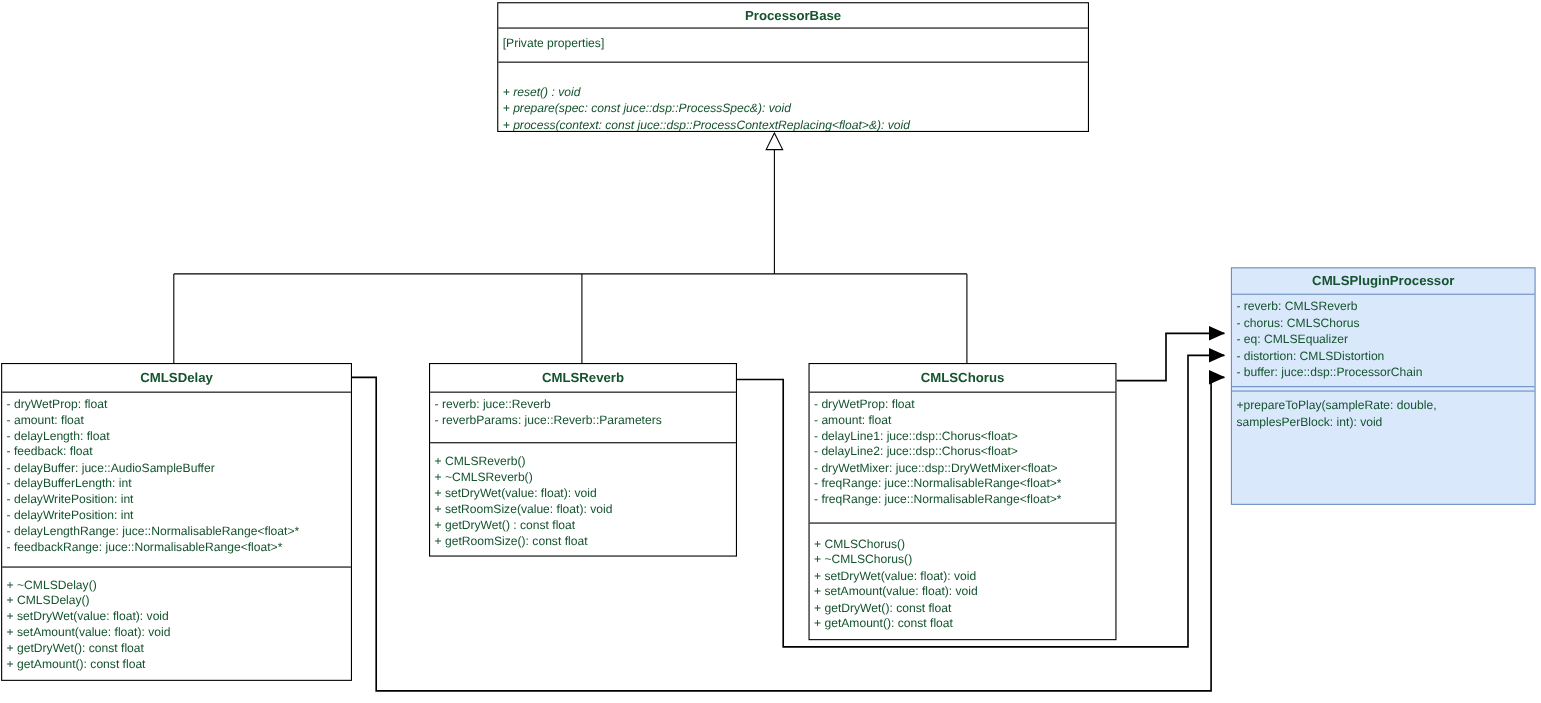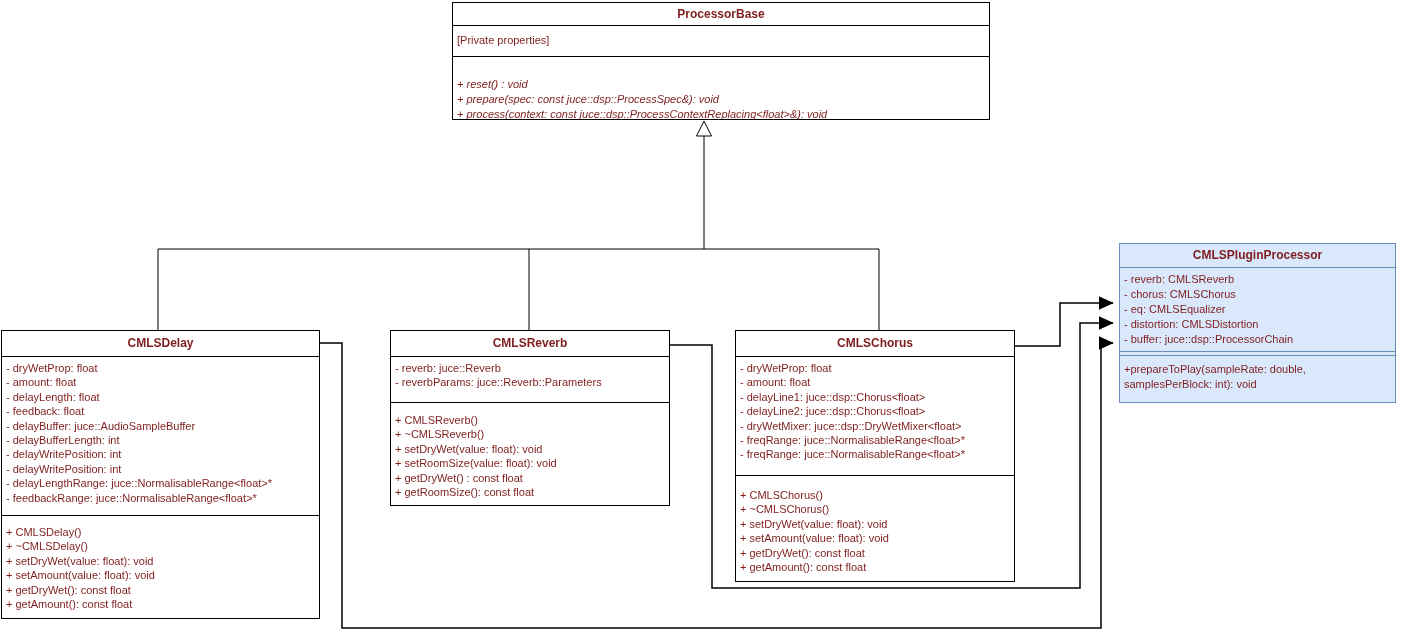--- a/index.html
+++ b/index.html
@@ -2,21 +2,21 @@
 <html><head>
 <meta charset="utf-8">
 <style>
   html, body { margin: 0; padding: 0; background: #ffffff; }
   #canvas {
     position: relative;
     width: 1401px;
     height: 639px;
     background: #ffffff;
     font-family: "Liberation Sans", sans-serif;
-    color: #7f1d1d;
+    color: #14532d;
     overflow: hidden;
   }
   #connector-layer {
     position: absolute;
     left: 0; top: 0;
     width: 1401px; height: 639px;
     pointer-events: none;
   }
   .uml-class {
     position: absolute;
@@ -70,21 +70,21 @@
   #cmls-reverb { left: 390px; top: 330px; width: 280px; height: 176px; }
   #cmls-reverb .uml-title { height: 25px; }
   #cmls-reverb .attrs { height: 46px; }
   #cmls-reverb .methods { padding-top: 10px; }
 
   #cmls-chorus { left: 735px; top: 330px; width: 280px; height: 252px; }
   #cmls-chorus .uml-title { height: 25px; }
   #cmls-chorus .attrs { height: 119px; }
   #cmls-chorus .methods { padding-top: 12px; }
 
-  #cmls-plugin-processor { left: 1119px; top: 243px; width: 277px; height: 160px; }
+  #cmls-plugin-processor { left: 1119px; top: 243px; width: 277px; height: 216px; }
   #cmls-plugin-processor .uml-title { height: 23px; }
   #cmls-plugin-processor .attrs { height: 84px; line-height: 15px; }
   #cmls-plugin-processor .methods { padding-top: 6px; }
 
   .uml-class.highlight {
     background: #dae8fc;
     border-color: #6c8ebf;
   }
   .uml-class.highlight .uml-section,
   .uml-class.highlight .uml-empty { border-color: #6c8ebf; }
@@ -137,22 +137,22 @@
         <div class="member-row">- delayLength: float</div>
         <div class="member-row">- feedback: float</div>
         <div class="member-row">- delayBuffer: juce::AudioSampleBuffer</div>
         <div class="member-row">- delayBufferLength: int</div>
         <div class="member-row">- delayWritePosition: int</div>
         <div class="member-row">- delayWritePosition: int</div>
         <div class="member-row">- delayLengthRange: juce::NormalisableRange&lt;float&gt;*</div>
         <div class="member-row">- feedbackRange: juce::NormalisableRange&lt;float&gt;*</div>
       </div>
     <div class="uml-section methods grow">
+        <div class="member-row">+ ~CMLSDelay()</div>
         <div class="member-row">+ CMLSDelay()</div>
-        <div class="member-row">+ ~CMLSDelay()</div>
         <div class="member-row">+ setDryWet(value: float): void</div>
         <div class="member-row">+ setAmount(value: float): void</div>
         <div class="member-row">+ getDryWet(): const float</div>
         <div class="member-row">+ getAmount(): const float</div>
       </div>
   </div>
 
   <div class="uml-class" id="cmls-reverb">
     <div class="uml-title">CMLSReverb</div>
     <div class="uml-section attrs">

